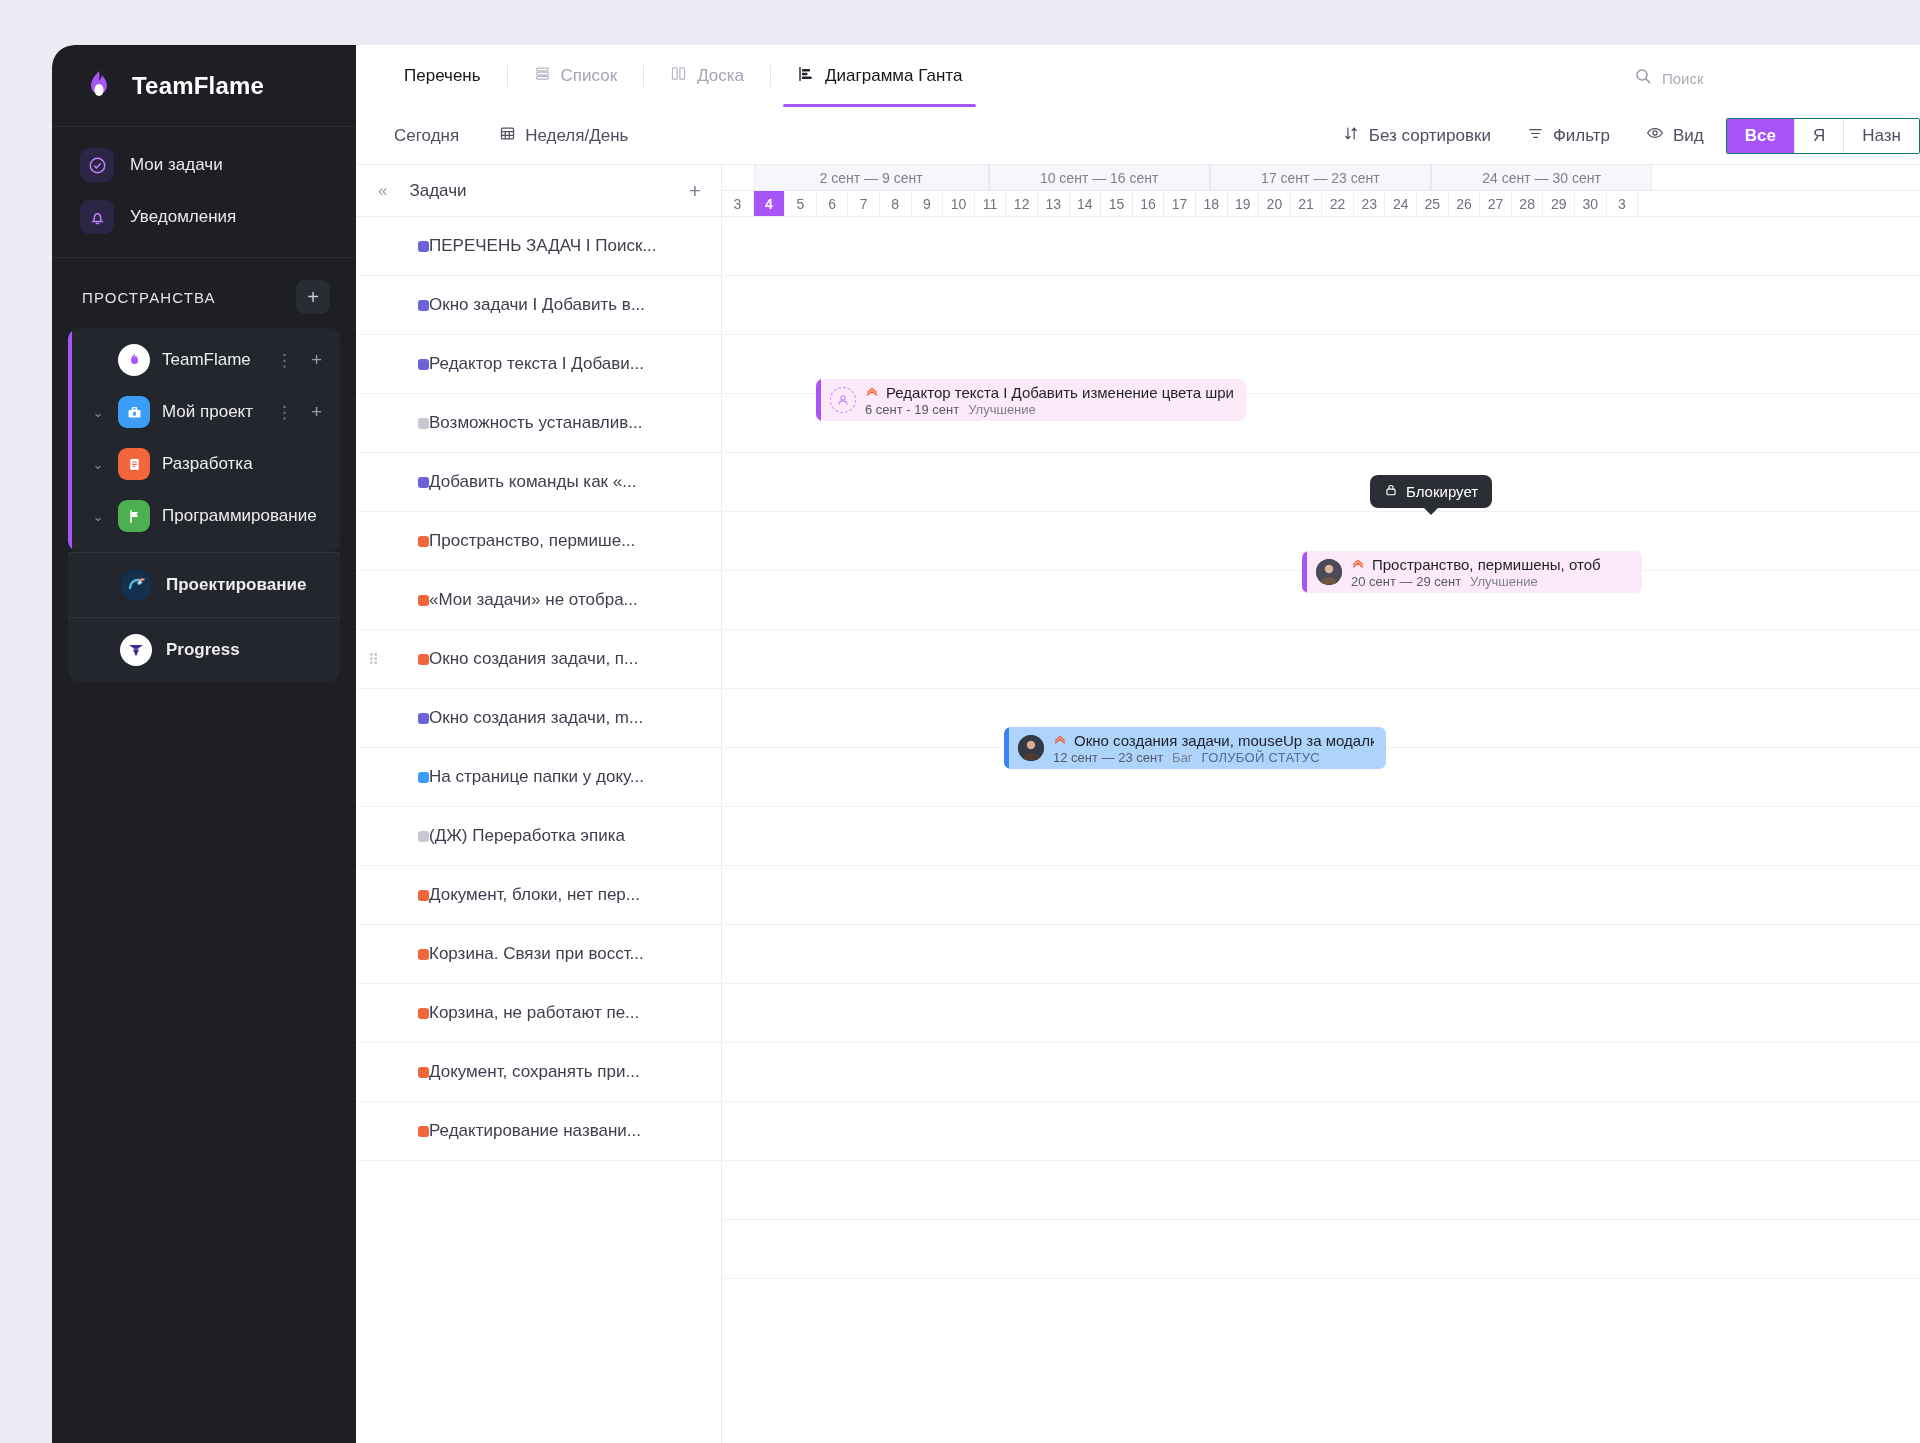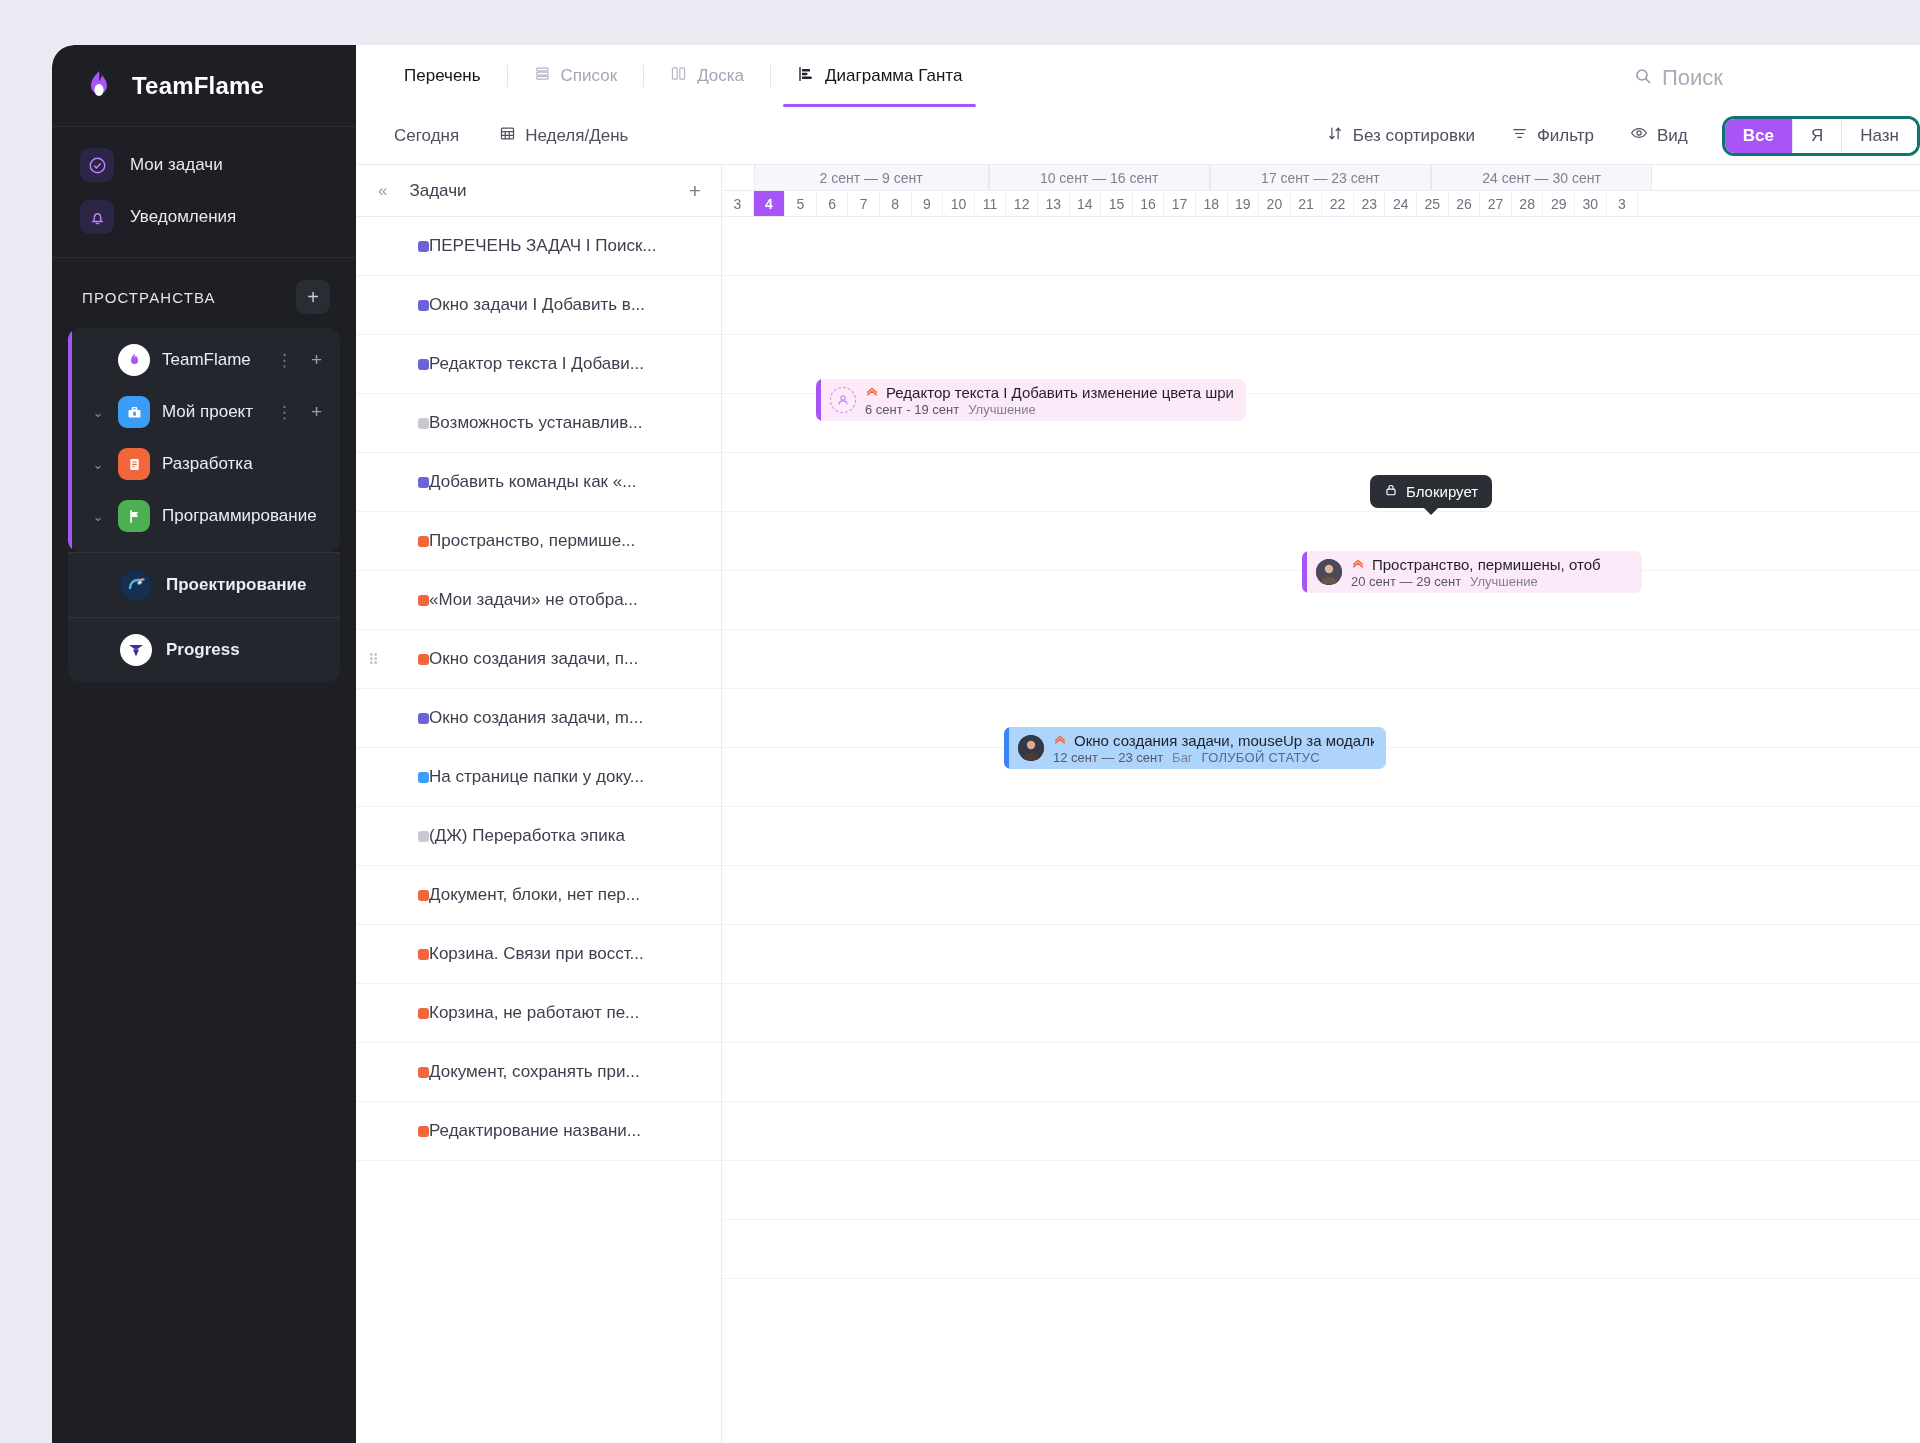--- a/index.html
+++ b/index.html
@@ -119,38 +119,38 @@
     height: 3px; background: #a855f7; border-radius: 2px;
   }
   .tab-div { width: 1px; height: 22px; background: #e4e4ec; }
   .search {
     position: absolute; right: 0; top: 16px;
     width: 300px; height: 34px;
     display: flex; align-items: center; gap: 10px;
     padding-left: 14px;
   }
   .search input {
-    border: none; outline: none; font-size: 22px; color: #1a1b22;
+    border: none; outline: none; font-size: 15px; color: #1a1b22;
     font-family: "Liberation Sans", sans-serif; width: 100%; background: transparent;
   }
   .search input::placeholder { color: #a9abb8; }
 
   .toolbar {
     height: 58px; display: flex; align-items: center; gap: 8px;
     padding: 0 0 0 22px; border-bottom: 1px solid #eceaf2; position: relative;
   }
   .tb {
     display: flex; align-items: center; gap: 9px;
     padding: 7px 16px; font-size: 17px; color: #4d505f; cursor: pointer;
     border-radius: 8px; white-space: nowrap;
   }
   .tb-right { margin-left: auto; display: flex; align-items: center; gap: 4px; }
   .seg {
-    display: flex; border: 3px solid #0f766e; border-radius: 12px; overflow: hidden;
-    margin-left: 14px;
+    display: flex; border: 1px solid #0f766e; border-radius: 2px; overflow: hidden;
+    margin-left: 2px;
   }
   .seg-i {
     padding: 7px 18px; font-size: 17px; color: #4d505f; cursor: pointer;
     border-right: 1px solid #e6e4ee; background: #fff; white-space: nowrap;
   }
   .seg-i:last-child { border-right: none; }
   .seg-i.on { background: #a855f7; color: #fff; font-weight: bold; }
 
   
   .gantt { flex: 1; display: flex; min-height: 0; position: relative; }

